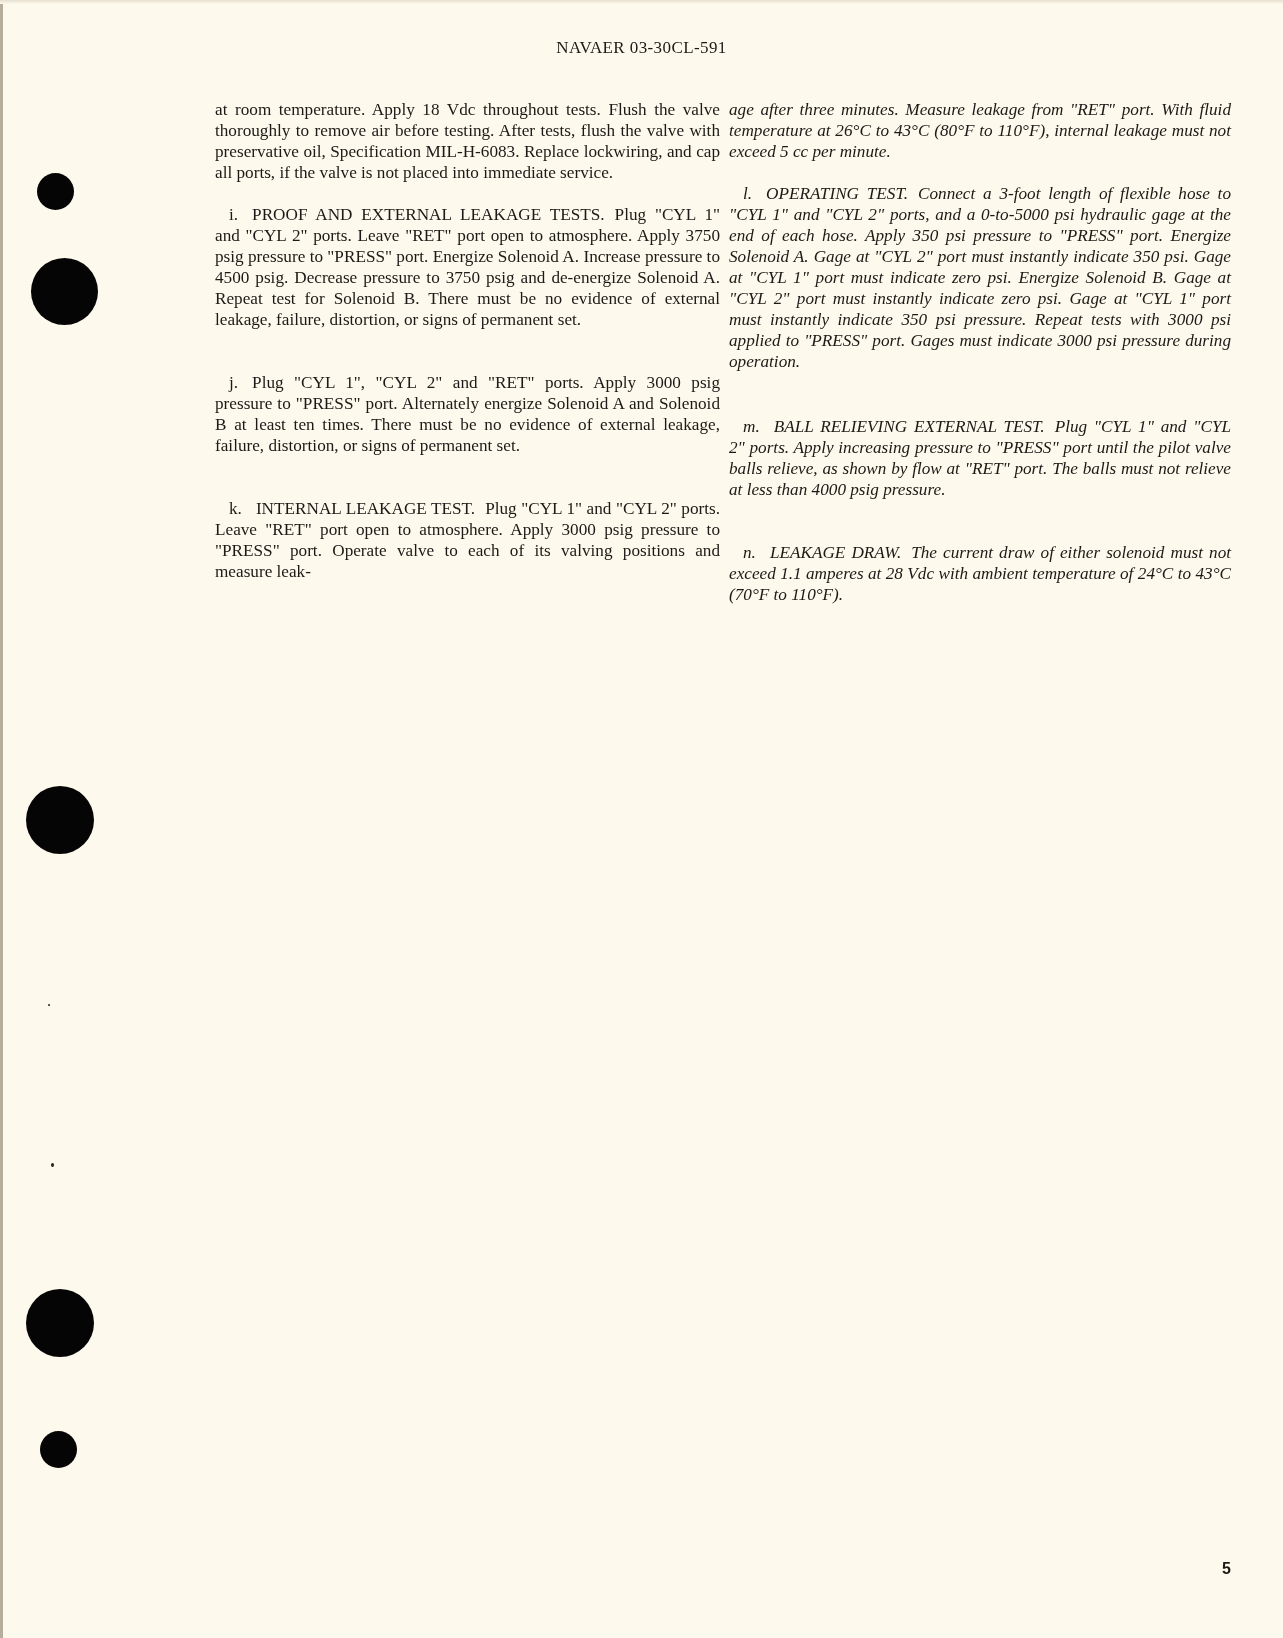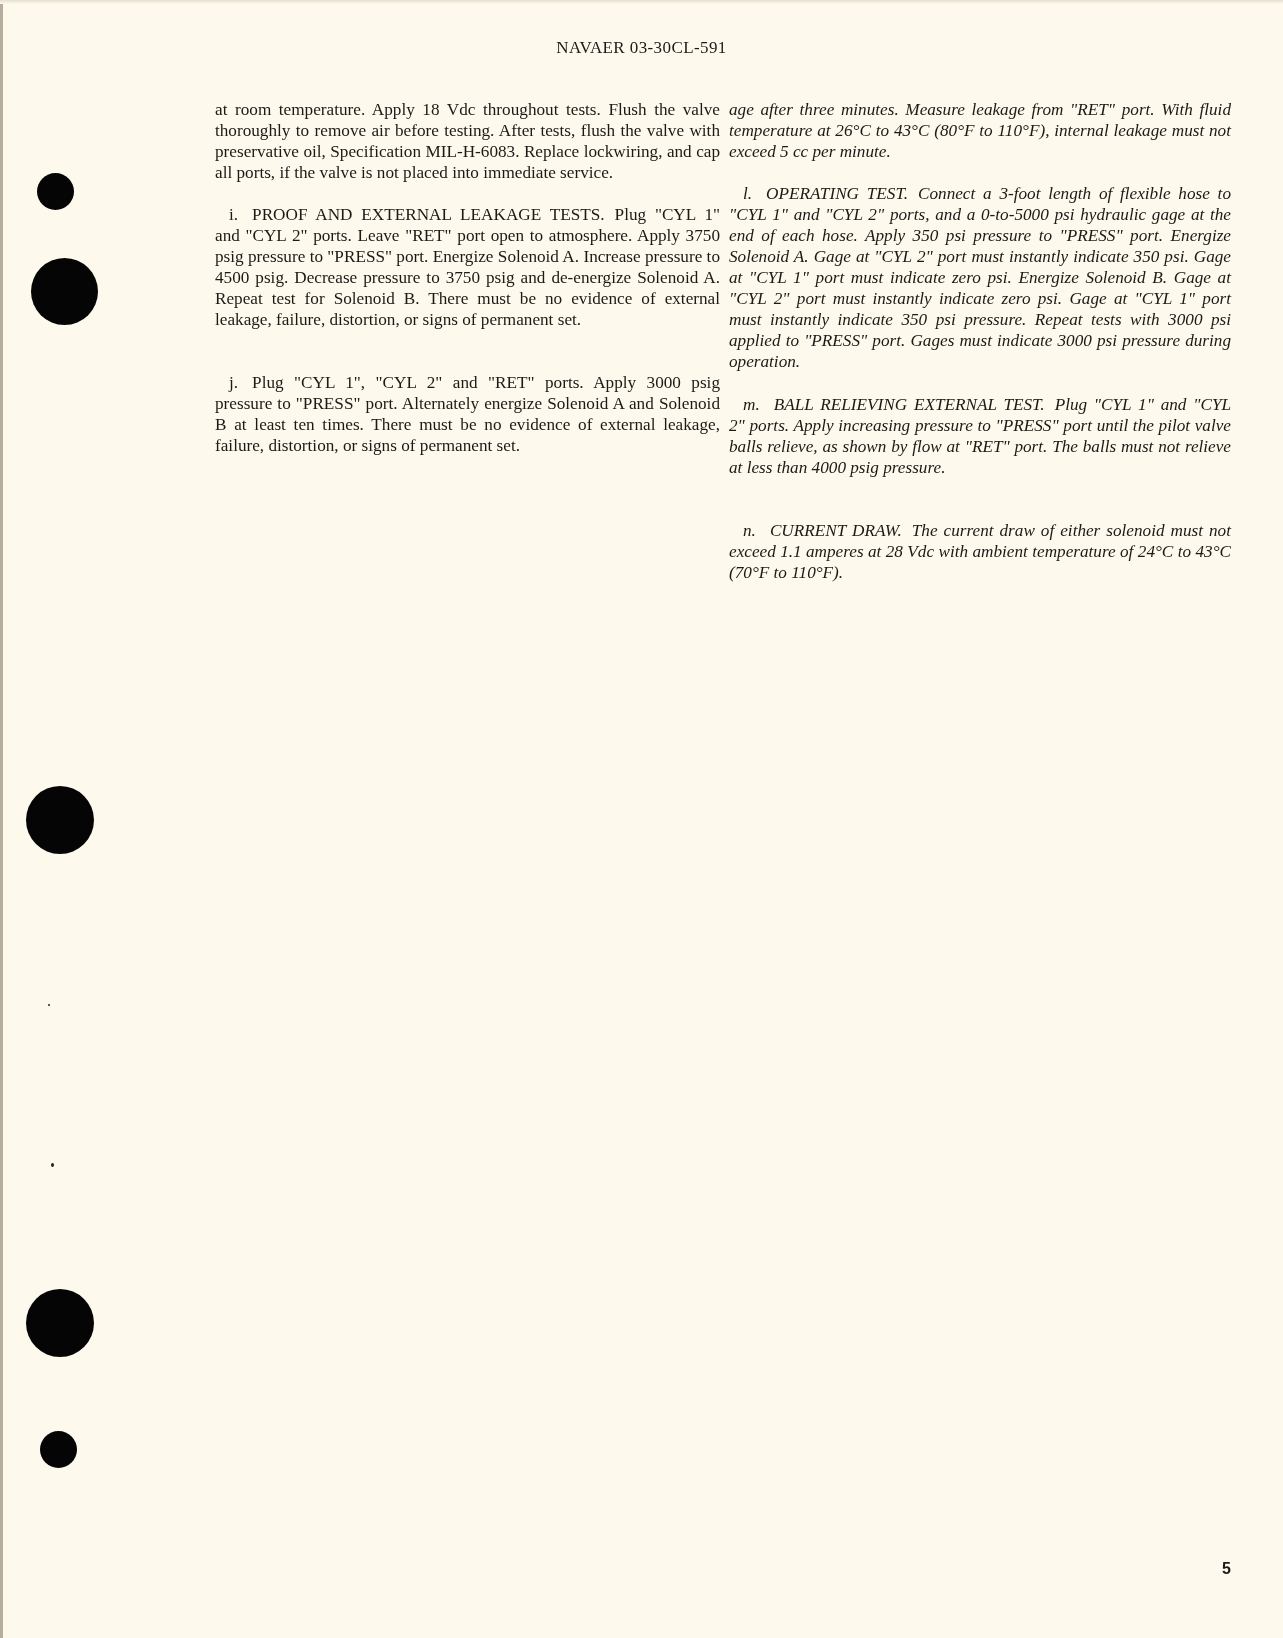--- a/index.html
+++ b/index.html
@@ -71,33 +71,36 @@
   </p>
 
   <p class="para" style="margin-bottom:42px;">
     <span class="indent"></span><span class="letter">i.</span><span class="heading">PROOF AND EXTERNAL LEAKAGE TESTS.</span><span>Plug "CYL 1" and "CYL 2" ports.  Leave "RET" port open to atmosphere.  Apply 3750 psig pressure to "PRESS" port.  Energize Solenoid A.  Increase pressure to 4500 psig.  Decrease pressure to 3750 psig and de-energize Solenoid A.  Repeat test for Solenoid B.  There must be no evidence of external leakage, failure, distortion, or signs of permanent set.</span>
   </p>
 
   <p class="para" style="margin-bottom:42px;">
     <span class="indent"></span><span class="letter">j.</span><span>Plug "CYL 1", "CYL 2" and "RET" ports.  Apply 3000 psig pressure to "PRESS" port.  Alternately energize Solenoid A and Solenoid B at least ten times. There must be no evidence of external leakage, failure, distortion, or signs of permanent set.</span>
   </p>
 
+  <p class="para">
+    <span class="indent"></span><span class="letter">k.</span><span class="heading">INTERNAL LEAKAGE TEST.</span><span>Plug "CYL 1" and "CYL 2" ports.  Leave "RET" port open to atmosphere. Apply 3000 psig pressure to "PRESS" port.  Operate valve to each of its valving positions and measure leak-</span>
+  </p>
 </div>
 
 <div class="column col-right">
   <p class="para" style="margin-bottom:21px;">
     <span>age after three minutes.  Measure leakage from "RET" port.  With fluid temperature at 26°C to 43°C (80°F to 110°F), internal leakage must not exceed 5 cc per minute.</span>
   </p>
 
-  <p class="para" style="margin-bottom:22px;">
+  <p class="para" style="margin-bottom:44px;">
     <span class="indent"></span><span class="letter">l.</span><span class="heading">OPERATING TEST.</span><span>Connect a 3-foot length of flexible hose to "CYL 1" and "CYL 2" ports, and a 0-to-5000 psi hydraulic gage at the end of each hose. Apply 350 psi pressure to "PRESS" port.  Energize Solenoid A.  Gage at "CYL 2" port must instantly indicate 350 psi.  Gage at "CYL 1" port must indicate zero psi.  Energize Solenoid B.  Gage at "CYL 2" port must instantly indicate zero psi.  Gage at "CYL 1" port must instantly indicate 350 psi pressure.  Repeat tests with 3000 psi applied to "PRESS" port.  Gages must indicate 3000 psi pressure during operation.</span>
   </p>
 
   <p class="para" style="margin-bottom:42px;">
     <span class="indent"></span><span class="letter">m.</span><span class="heading">BALL RELIEVING EXTERNAL TEST.</span><span>Plug "CYL 1" and "CYL 2" ports.  Apply increasing pressure to "PRESS" port until the pilot valve balls relieve, as shown by flow at "RET" port.  The balls must not relieve at less than 4000 psig pressure.</span>
   </p>
 
   <p class="para">
-    <span class="indent"></span><span class="letter">n.</span><span class="heading">CURRENT DRAW.</span><span>The current draw of either solenoid must not exceed 1.1 amperes at 28 Vdc with ambient temperature of 24°C to 43°C (70°F to 110°F).</span>
+    <span class="indent"></span><span class="letter">n.</span><span class="heading">LEAKAGE DRAW.</span><span>The current draw of either solenoid must not exceed 1.1 amperes at 28 Vdc with ambient temperature of 24°C to 43°C (70°F to 110°F).</span>
   </p>
 </div>
 
 <div class="page-number">5</div>
 
 </body></html>

